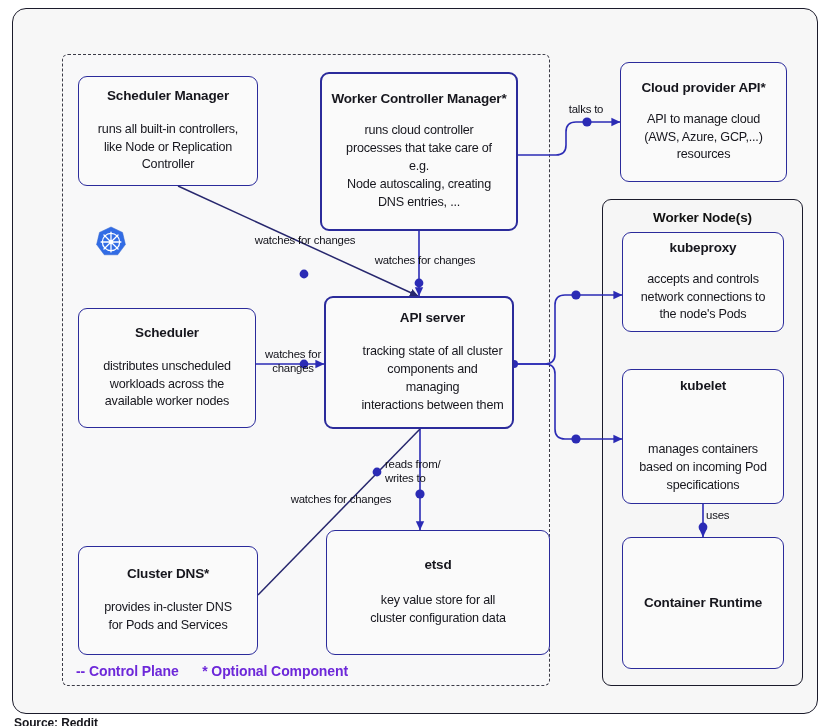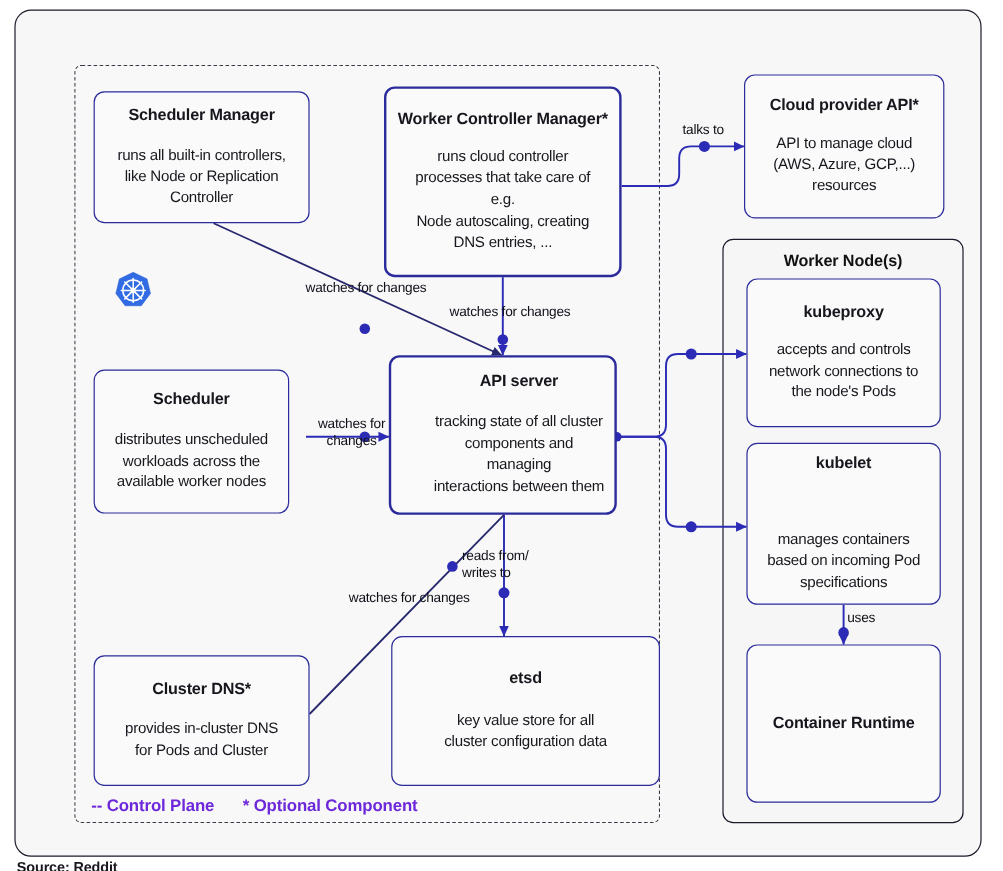--- a/index.html
+++ b/index.html
@@ -100,25 +100,25 @@
     margin-top: 16px;
     padding: 0 8px;
     white-space: pre-line;
   }
   .nodebox.thick { border-width: 2.1px; }
 
   
   #box-controller-manager { left: 78px;  top: 76px;  width: 180px; height: 110px; }
   #box-cloud-cm          { left: 320px; top: 72px;  width: 198px; height: 159px; }
   #box-cloud-api         { left: 620px; top: 62px;  width: 167px; height: 120px; }
-  #box-scheduler         { left: 78px;  top: 308px; width: 163px; height: 120px; }
+  #box-scheduler         { left: 78px;  top: 308px; width: 178px; height: 120px; }
   #box-api-server        { left: 324px; top: 296px; width: 190px; height: 133px; padding-left: 27px; }
   #box-cluster-dns       { left: 78px;  top: 546px; width: 180px; height: 109px; }
   #box-etcd              { left: 326px; top: 530px; width: 224px; height: 125px; }
-  #box-kubeproxy         { left: 622px; top: 232px; width: 162px; height: 124px; }
+  #box-kubeproxy         { left: 622px; top: 232px; width: 162px; height: 100px; }
   #box-kubelet           { left: 622px; top: 369px; width: 162px; height: 135px; gap: 32px; }
   #box-container-runtime { left: 622px; top: 537px; width: 162px; height: 132px; }
 
   #box-cloud-cm .desc,
   #box-cloud-api .desc { margin-top: 14px; }
   #box-kubeproxy .desc,
   #box-kubelet .desc,
   #box-container-runtime .desc { margin-top: 14px; }
   #box-etcd .desc { margin-top: 18px; }
 
@@ -262,21 +262,21 @@
   <div class="nodebox thick" id="box-api-server">
     <div class="ttl">API server</div>
     <div class="desc">tracking state of all cluster
 components and managing
 interactions between them</div>
   </div>
 
   <div class="nodebox" id="box-cluster-dns">
     <div class="ttl">Cluster DNS*</div>
     <div class="desc">provides in-cluster DNS
-for Pods and Cluster</div>
+for Pods and Services</div>
   </div>
 
   <div class="nodebox" id="box-etcd">
     <div class="ttl">etsd</div>
     <div class="desc">key value store for all
 cluster configuration data</div>
   </div>
 
   <div class="nodebox" id="box-kubeproxy">
     <div class="ttl">kubeproxy</div>

